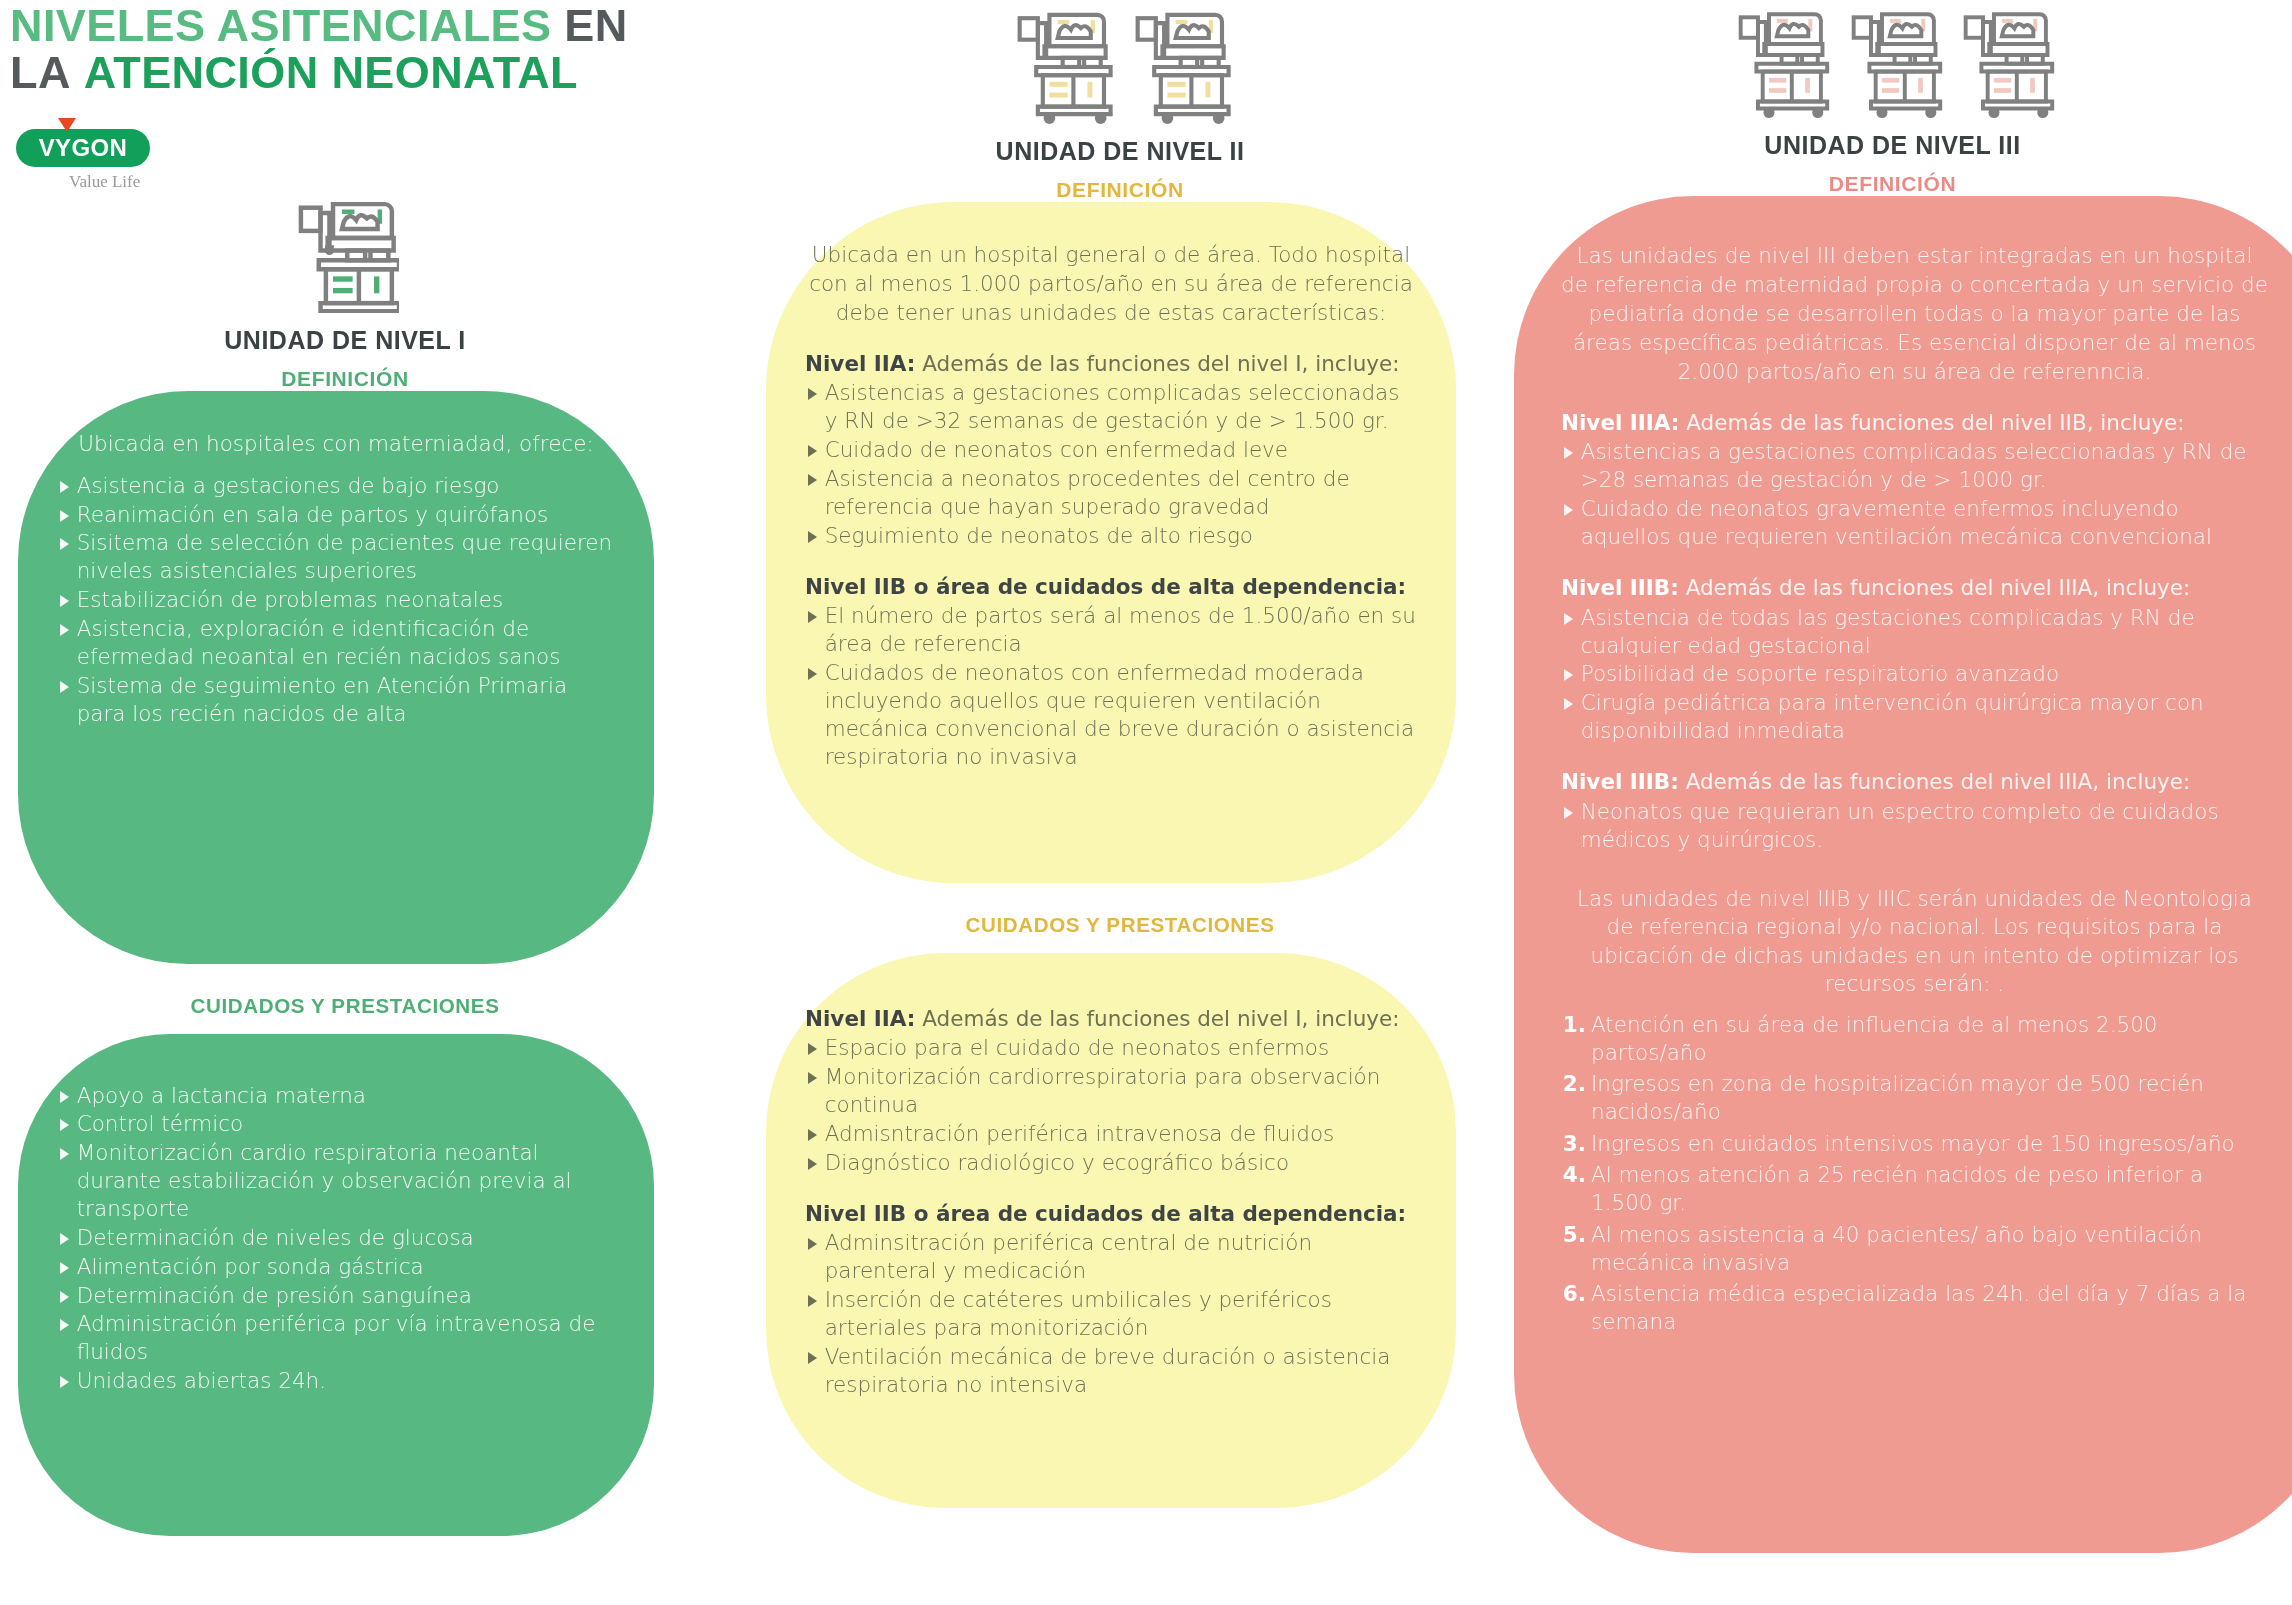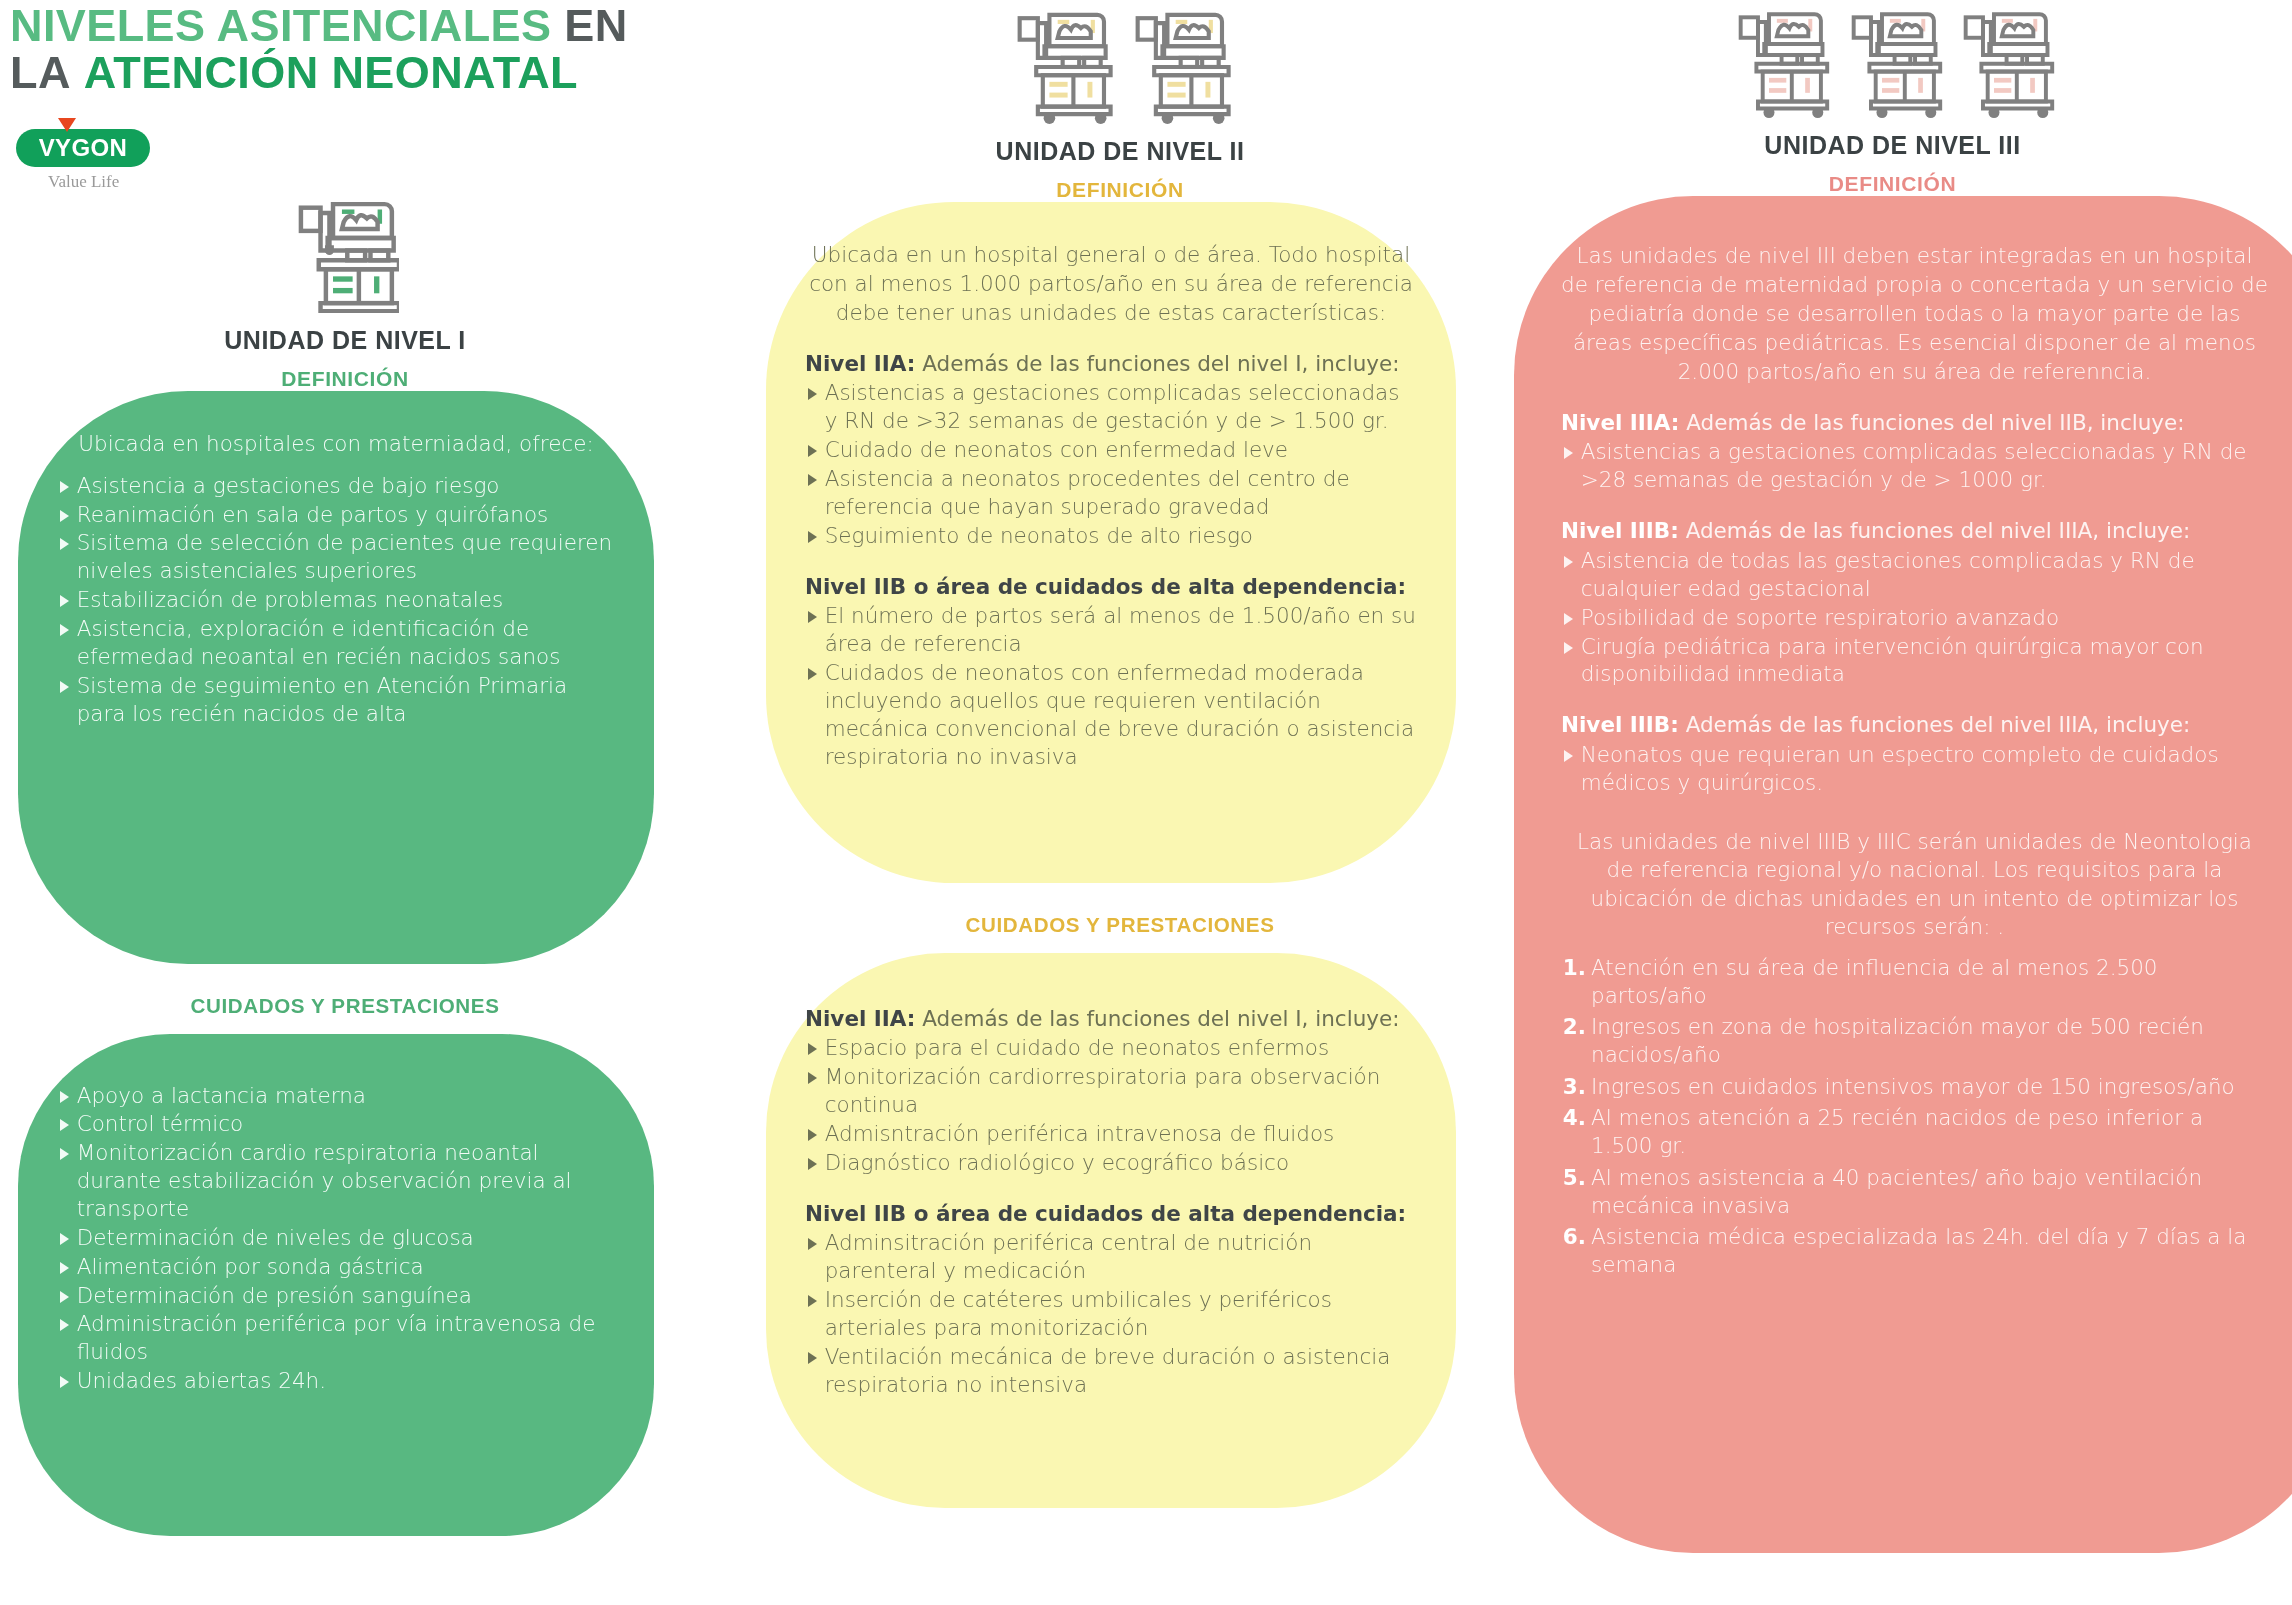--- a/index.html
+++ b/index.html
@@ -64,21 +64,21 @@
     position: absolute;
     left: 42px;
     top: -10.7px;
     width: 0; height: 0;
     border-left: 9.9px solid transparent;
     border-right: 9.9px solid transparent;
     border-top: 14.3px solid #E8471F;
   }
   .logo-tag {
     margin-top: 4.5px;
-    margin-left: 32px;
+    margin-left: 53px;
     color: #9a9a9a;
     font-size: 17px;
     font-family: "Liberation Serif", serif;
   }
 
   
   .col { position: absolute; }
   .col1 { left: 18px;   top: 188px;  width: 654px; }
   .col2 { left: 766px;  top: 0px;    width: 708px; }
   .col3 { left: 1514px; top: 0px;    width: 757px; }
@@ -482,20 +482,21 @@
     </div>
     <div class="hdr-title">UNIDAD DE NIVEL III</div>
     <div class="hdr-sub sub-pink">DEFINICIÓN</div>
 
     <div class="card card-pink c3">
       <div class="card-intro">Las unidades de nivel III deben estar integradas en un hospital de referencia de maternidad propia o concertada y un servicio de pediatría donde se desarrollen todas o la mayor parte de las áreas específicas pediátricas. Es esencial disponer de al menos 2.000 partos/año en su área de referenncia.</div>
 
       <div class="lvl-head lightpink"><span>Nivel IIIA:</span><span class="rest"> Además de las funciones del nivel IIB, incluye:</span></div>
       <ul class="bul">
         <li>Asistencias a gestaciones complicadas seleccionadas y RN de &gt;28 semanas de gestación y  de &gt; 1000 gr.</li>
+        <li>Cuidado de neonatos gravemente enfermos incluyendo aquellos que requieren ventilación mecánica convencional</li>
       </ul>
 
       <div class="lvl-head lightpink"><span>Nivel IIIB:</span><span class="rest"> Además de las funciones del nivel IIIA, incluye:</span></div>
       <ul class="bul">
         <li>Asistencia de todas las gestaciones complicadas y RN de cualquier edad gestacional</li>
         <li>Posibilidad de soporte respiratorio avanzado</li>
         <li>Cirugía pediátrica para intervención quirúrgica mayor con disponibilidad inmediata</li>
       </ul>
 
       <div class="lvl-head lightpink"><span>Nivel IIIB:</span><span class="rest"> Además de las funciones del nivel IIIA, incluye:</span></div>

